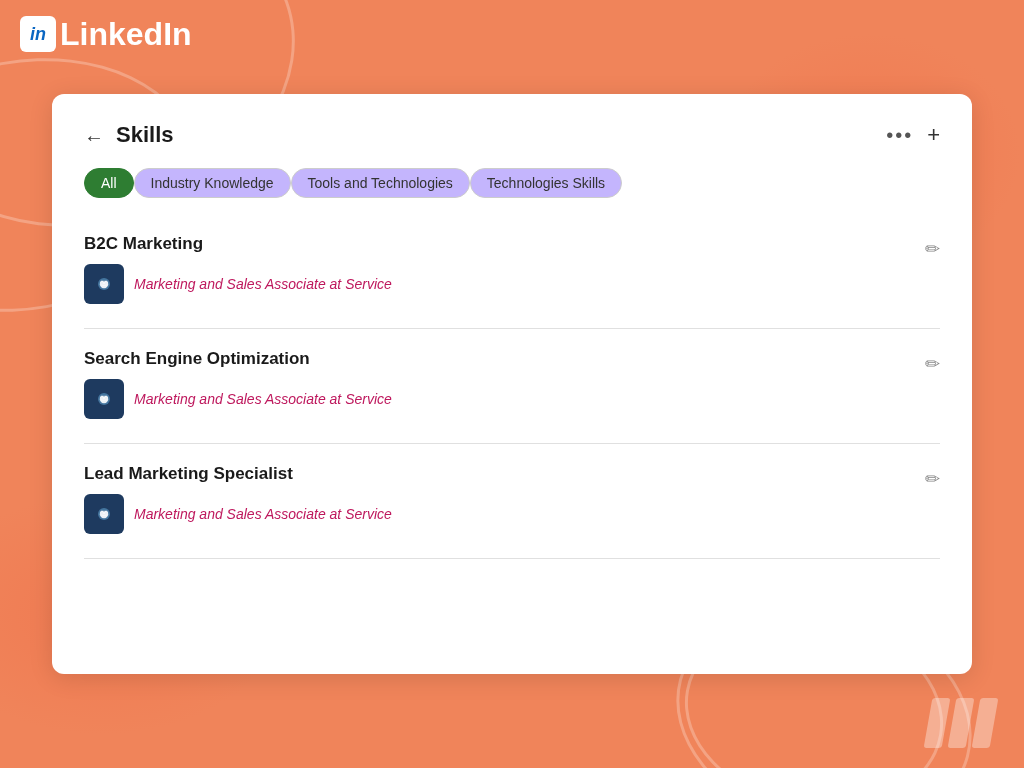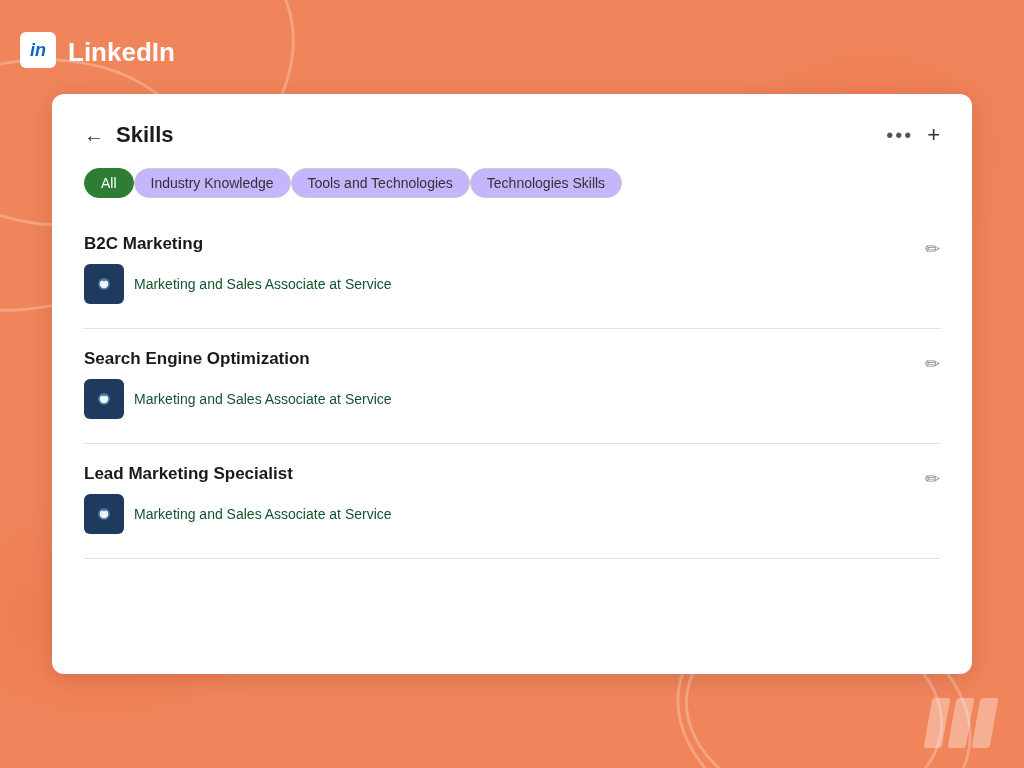--- a/index.html
+++ b/index.html
@@ -46,39 +46,38 @@
       bottom: -40px; right: 80px;
       transform: rotate(10deg);
     }
 
     
     .linkedin-header {
       position: absolute;
       top: 16px;
       left: 20px;
       display: flex;
-      align-items: flex-end;
-      gap: 12px;
-      margin-top: 16px;
+      align-items: flex-start;
+      gap: 4px;
     }
     .linkedin-logo-box {
       width: 36px;
       height: 36px;
       background: white;
       border-radius: 6px;
       display: flex;
       align-items: center;
       justify-content: center;
       font-weight: 900;
       font-size: 18px;
       color: #0A66C2;
       font-style: italic;
     }
     .linkedin-text {
-      font-size: 26px;
+      font-size: 32px;
       font-weight: 700;
       color: white;
     }
 
     
     .bottom-decoration {
       position: absolute;
       bottom: 20px;
       right: 30px;
       display: flex;
@@ -216,21 +215,22 @@
       align-items: center;
       justify-content: center;
       flex-shrink: 0;
     }
     .skill-icon-box svg {
       width: 24px;
       height: 24px;
     }
     .skill-source-text {
       font-size: 14px;
-      color: #14532d;
+      color: #be185d;
+      font-style: italic;
     }
     .edit-icon {
       font-size: 18px;
       color: #888;
       cursor: pointer;
       margin-top: 4px;
     }
   </style>
 </head>
 <body>

